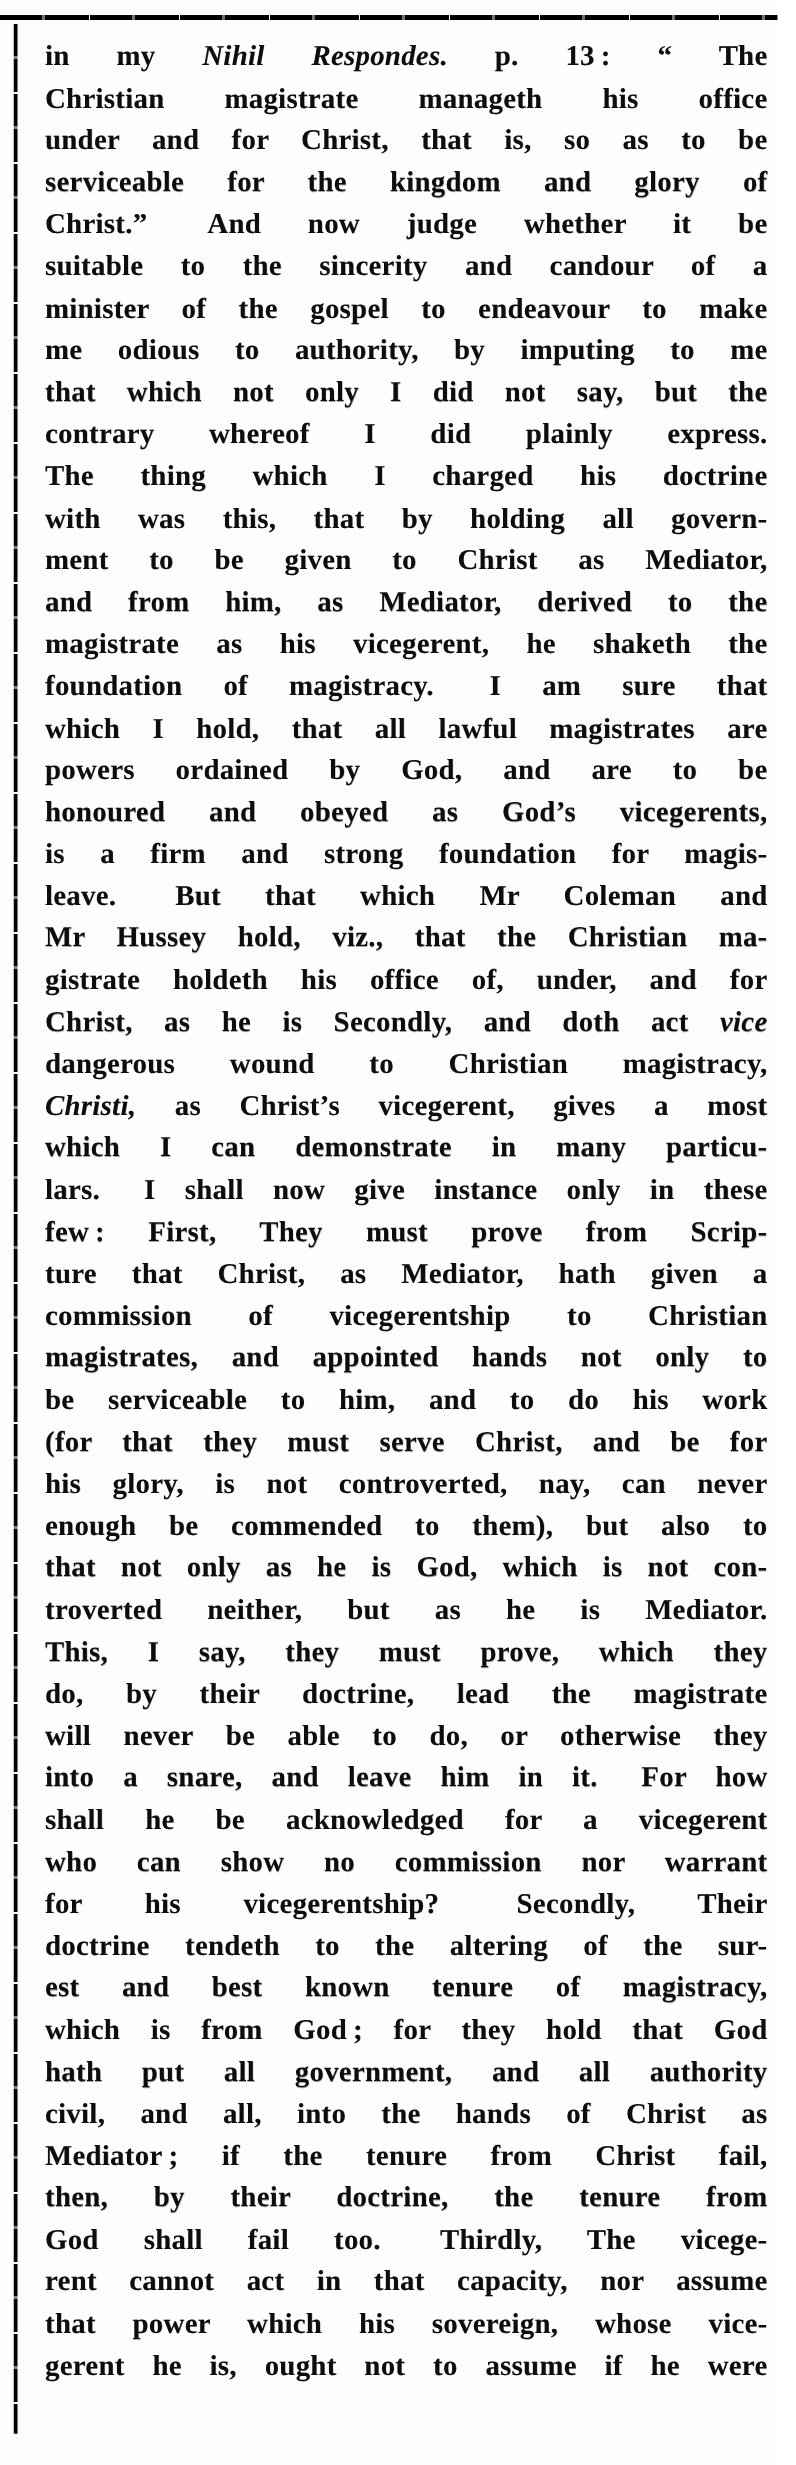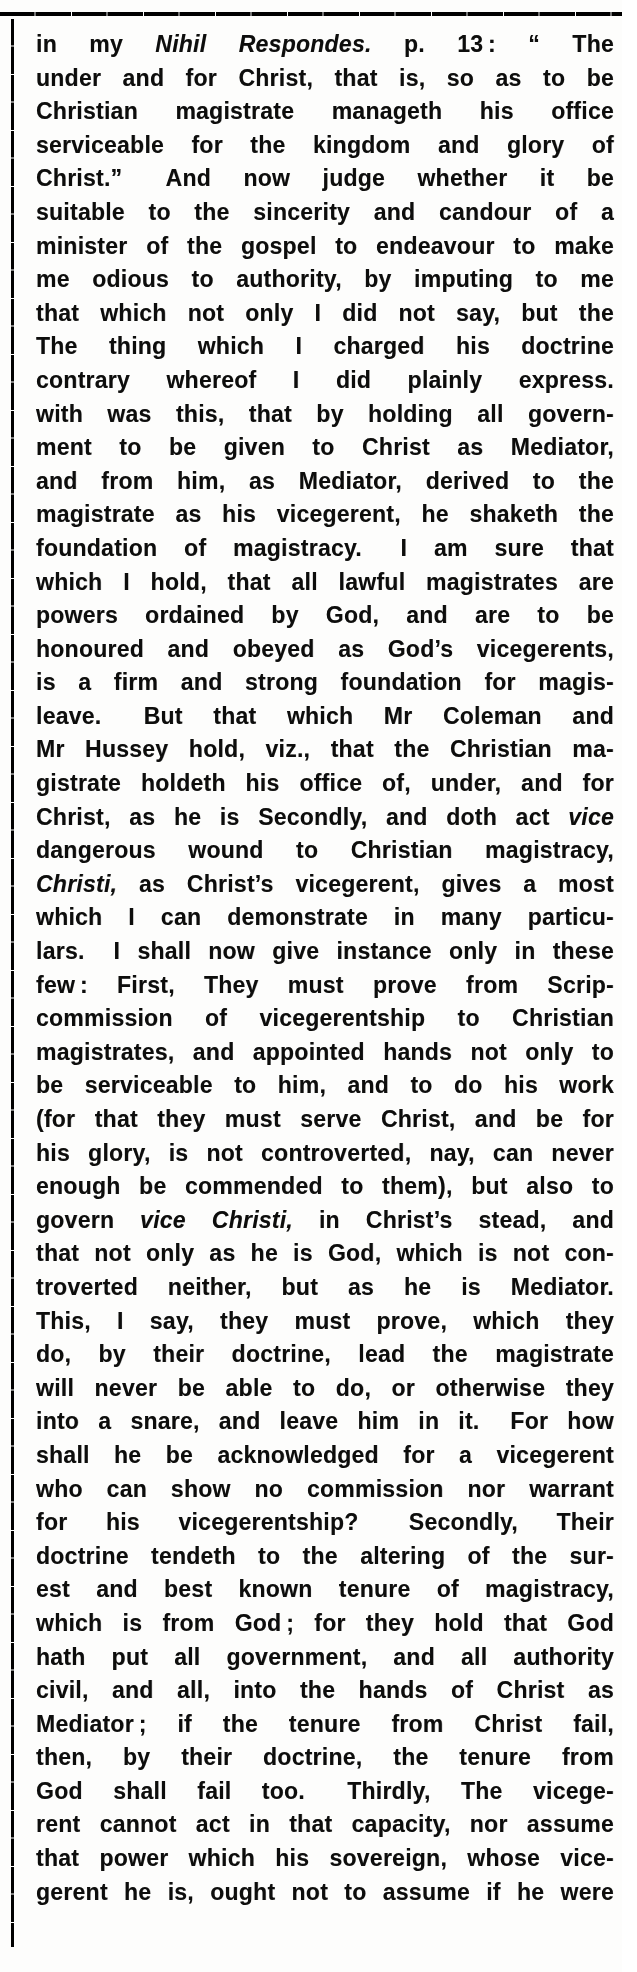--- a/index.html
+++ b/index.html
@@ -6,21 +6,21 @@
     margin: 0;
     padding: 0;
     background: #ffffff;
   }
   .page {
     position: relative;
     width: 622px;
     height: 1972px;
     background: #fdfdfc;
     overflow: hidden;
-    font-family: Liberation Sans, sans-serif;
+    font-family: Liberation Serif, serif;
   }
   .top-rule {
     position: absolute;
     left: 0;
     top: 12px;
     width: 631px;
     height: 4px;
     background: repeating-linear-gradient(90deg,
       #000 0px, #000 34px,
       rgba(0,0,0,0.55) 34px, rgba(0,0,0,0.55) 36px,
@@ -63,55 +63,55 @@
   }
 </style>
 </head>
 <body>
 
 <div class="page" style="background: rgb(253, 253, 252);">
   <div class="top-rule"></div>
   <div class="left-rule"></div>
   <div class="text-block" style="color: rgb(13, 13, 12);">
       <div class="line"><span>in my </span><span class="italic">Nihil Respondes.</span><span> p. 13 : “ The</span></div>
+      <div class="line">Christian magistrate manageth his office</div>
       <div class="line">under and for Christ, that is, so as to be</div>
-      <div class="line">Christian magistrate manageth his office</div>
       <div class="line">serviceable for the kingdom and glory of</div>
       <div class="line">Christ.”  And now judge whether it be</div>
       <div class="line">suitable to the sincerity and candour of a</div>
       <div class="line">minister of the gospel to endeavour to make</div>
       <div class="line">me odious to authority, by imputing to me</div>
       <div class="line">that which not only I did not say, but the</div>
+      <div class="line">contrary whereof I did plainly express.</div>
       <div class="line">The thing which I charged his doctrine</div>
-      <div class="line">contrary whereof I did plainly express.</div>
       <div class="line">with was this, that by holding all govern-</div>
       <div class="line">ment to be given to Christ as Mediator,</div>
       <div class="line">and from him, as Mediator, derived to the</div>
       <div class="line">magistrate as his vicegerent, he shaketh the</div>
       <div class="line">foundation of magistracy.  I am sure that</div>
       <div class="line">which I hold, that all lawful magistrates are</div>
       <div class="line">powers ordained by God, and are to be</div>
       <div class="line">honoured and obeyed as God’s vicegerents,</div>
       <div class="line">is a firm and strong foundation for magis-</div>
       <div class="line">leave.  But that which Mr Coleman and</div>
       <div class="line">Mr Hussey hold, viz., that the Christian ma-</div>
       <div class="line">gistrate holdeth his office of, under, and for</div>
       <div class="line"><span>Christ, as he is Secondly, and doth act </span><span class="italic">vice</span></div>
       <div class="line">dangerous wound to Christian magistracy,</div>
       <div class="line"><span class="italic">Christi,</span><span> as Christ’s vicegerent, gives a most</span></div>
       <div class="line">which I can demonstrate in many particu-</div>
       <div class="line">lars.  I shall now give instance only in these</div>
       <div class="line">few : First, They must prove from Scrip-</div>
+      <div class="line">ture that Christ, as Mediator, hath given a</div>
       <div class="line">commission of vicegerentship to Christian</div>
       <div class="line">magistrates, and appointed hands not only to</div>
       <div class="line">be serviceable to him, and to do his work</div>
       <div class="line">(for that they must serve Christ, and be for</div>
       <div class="line">his glory, is not controverted, nay, can never</div>
       <div class="line">enough be commended to them), but also to</div>
-      <div class="line"><span>govern </span><span class="italic">vice Christi,</span><span> in Christ’s stead, and</span></div>
       <div class="line">that not only as he is God, which is not con-</div>
       <div class="line">troverted neither, but as he is Mediator.</div>
       <div class="line">This, I say, they must prove, which they</div>
       <div class="line">do, by their doctrine, lead the magistrate</div>
       <div class="line">will never be able to do, or otherwise they</div>
       <div class="line">into a snare, and leave him in it.  For how</div>
       <div class="line">shall he be acknowledged for a vicegerent</div>
       <div class="line">who can show no commission nor warrant</div>
       <div class="line">for his vicegerentship?  Secondly, Their</div>
       <div class="line">doctrine tendeth to the altering of the sur-</div>

